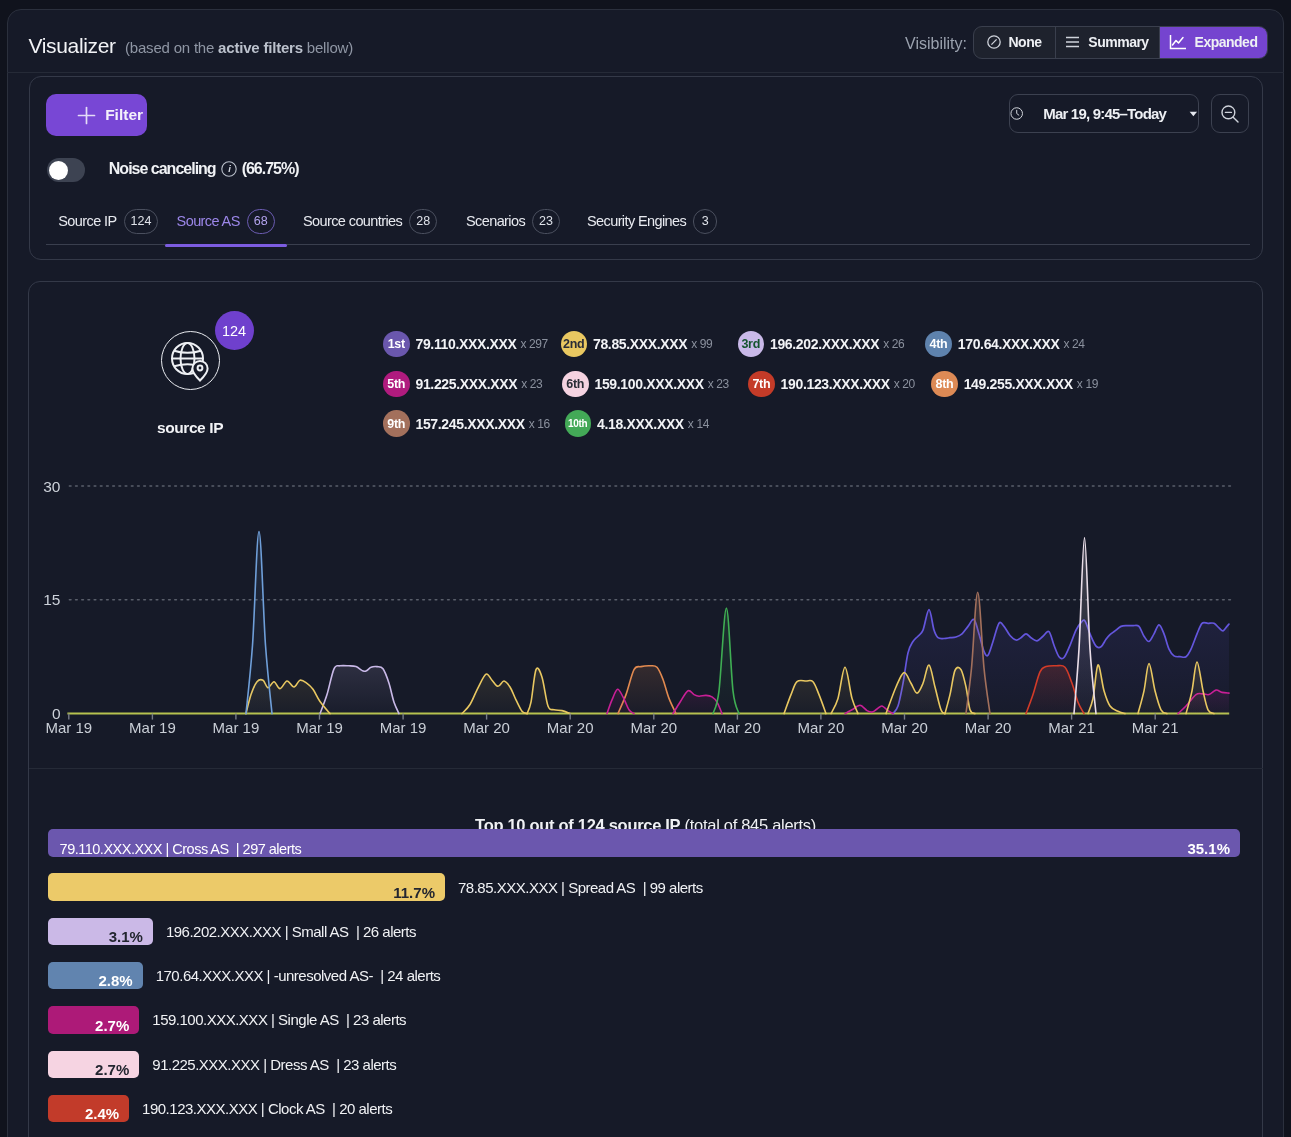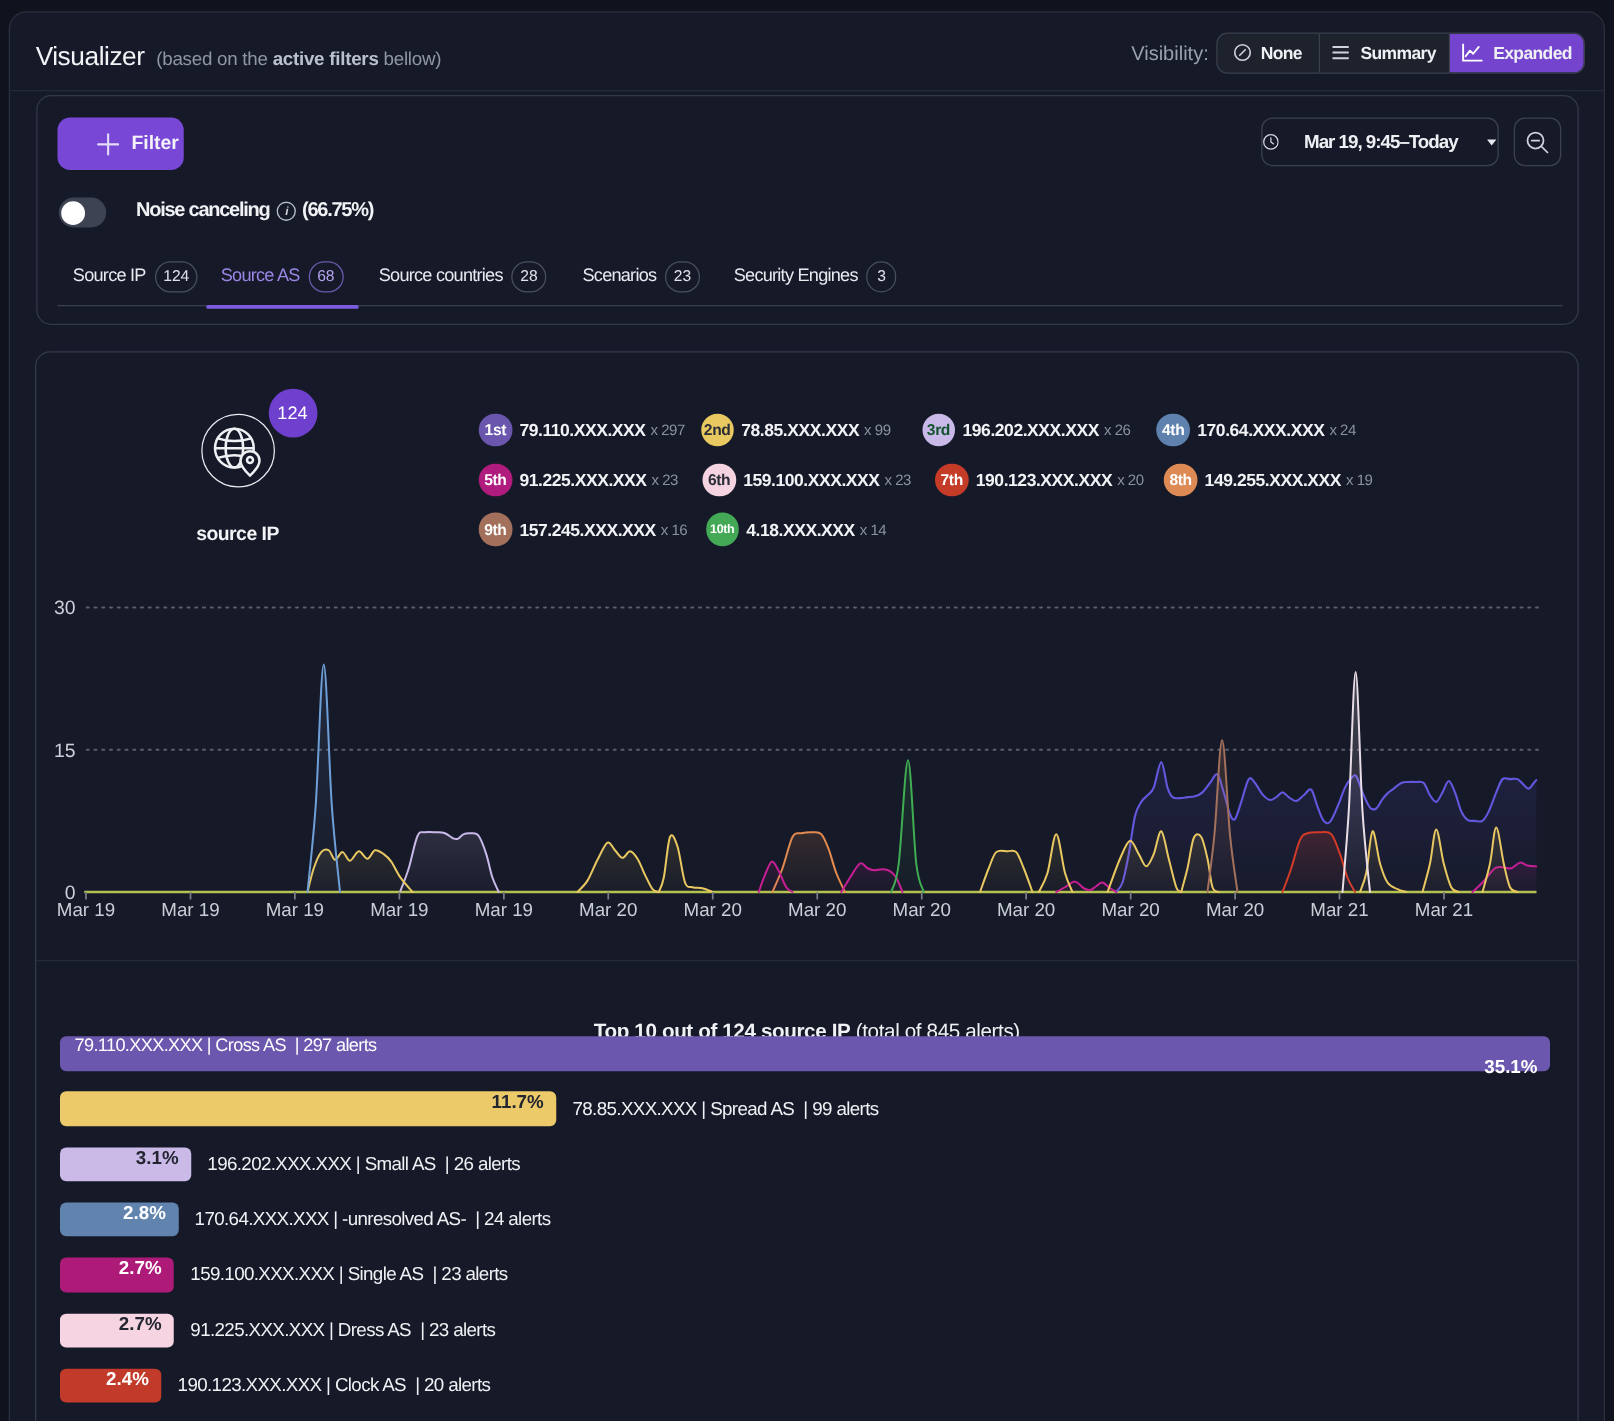--- a/index.html
+++ b/index.html
@@ -57,21 +57,21 @@
 #ilabel { position:absolute; left:120px; top:419px; width:140px; text-align:center; font-size:15.5px;
   font-weight:700; color:#f2f3f6; letter-spacing:-0.4px; }
 .li { position:absolute; display:flex; align-items:center; gap:4px; }
 .lc { width:26.5px; height:26.5px; border-radius:50%; display:inline-flex; align-items:center;
   justify-content:center; font-weight:700; flex:none; margin-right:2px; letter-spacing:-0.3px; }
 .lip { font-size:14px; font-weight:700; color:#f2f3f6; letter-spacing:-0.35px; }
 .lx { font-size:12px; color:#8b919e; margin-left:0; letter-spacing:-0.4px; }
 #list-div { position:absolute; left:29px; top:768px; width:1233.5px; height:1px; background:#252a37; }
 #top10 { position:absolute; left:0; top:788px; width:1291px; text-align:center; font-size:16.5px; color:#f0f1f4; letter-spacing:-0.3px;margin-top:28px; }
 #top10 b { font-weight:700; }
-.bar { position:absolute; left:47.6px; height:27.5px; border-radius:5px; display:flex; align-items:flex-start;flex-direction:column; }
+.bar { position:absolute; left:47.6px; height:27.5px; border-radius:5px; display:flex; align-items:flex-end; }
 .bin { font-size:14.5px; letter-spacing:-0.5px; margin-left:12px; white-space:nowrap; }
 .bpct { font-size:15px; font-weight:700; margin-left:auto; margin-right:10px; }
 .blabel { position:absolute; height:27.5px; display:flex; align-items:center; font-size:15px; letter-spacing:-0.5px;
   color:#f0f1f4; white-space:nowrap; }
 svg text { font-family:"Liberation Sans", sans-serif; }
 </style></head>
 <body>
 <div id="outer"></div>
 <div id="hdr-div"></div>
 <div id="title">Visualizer</div>

